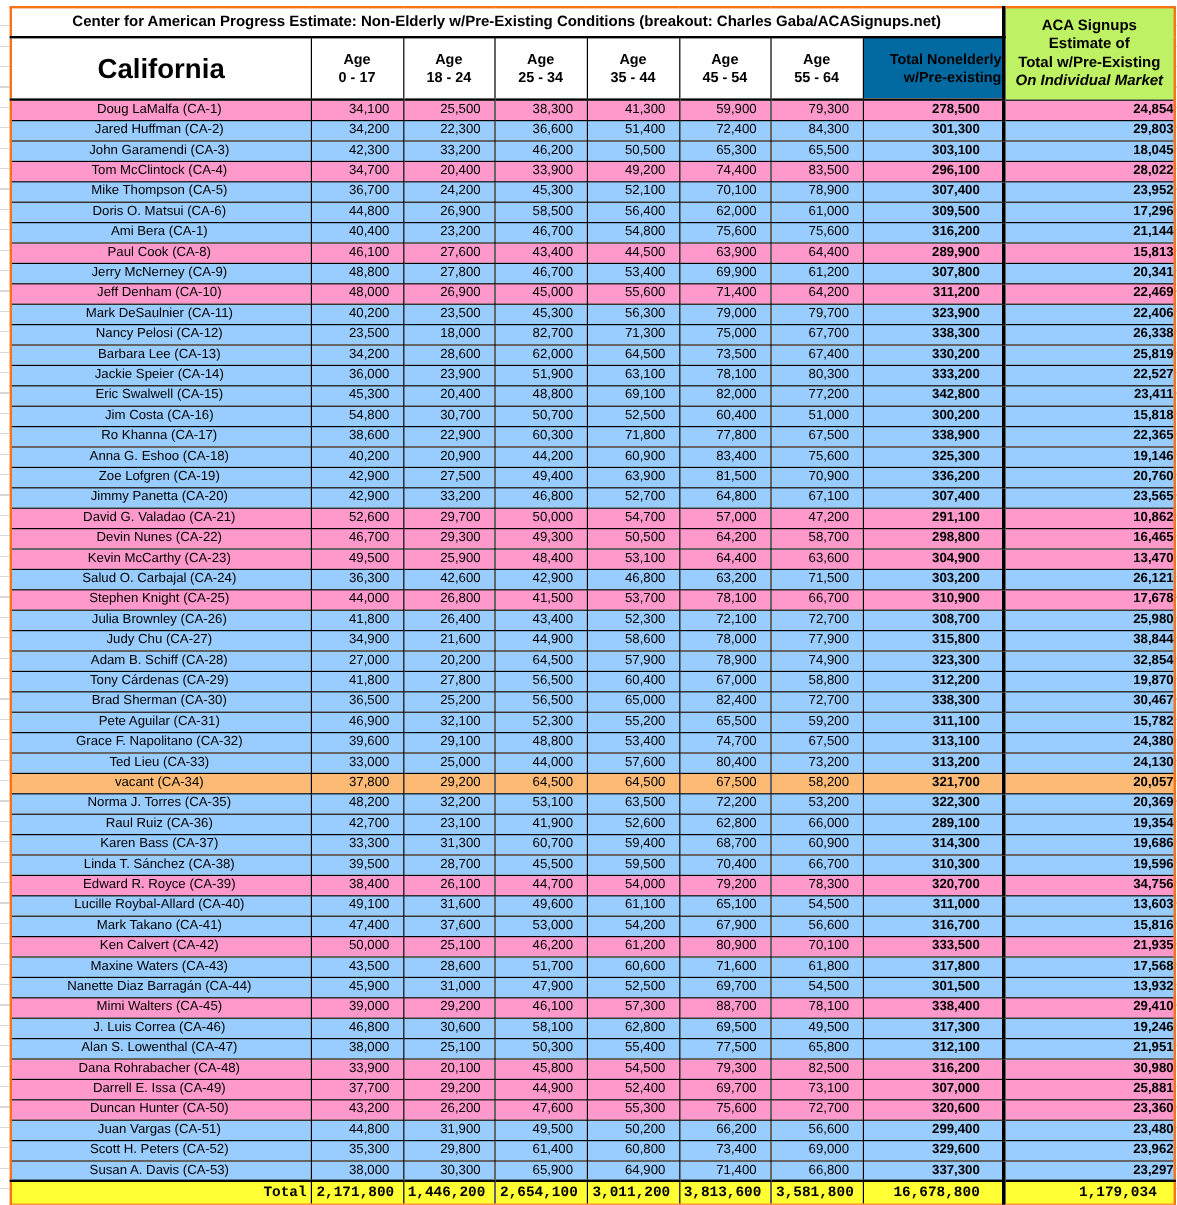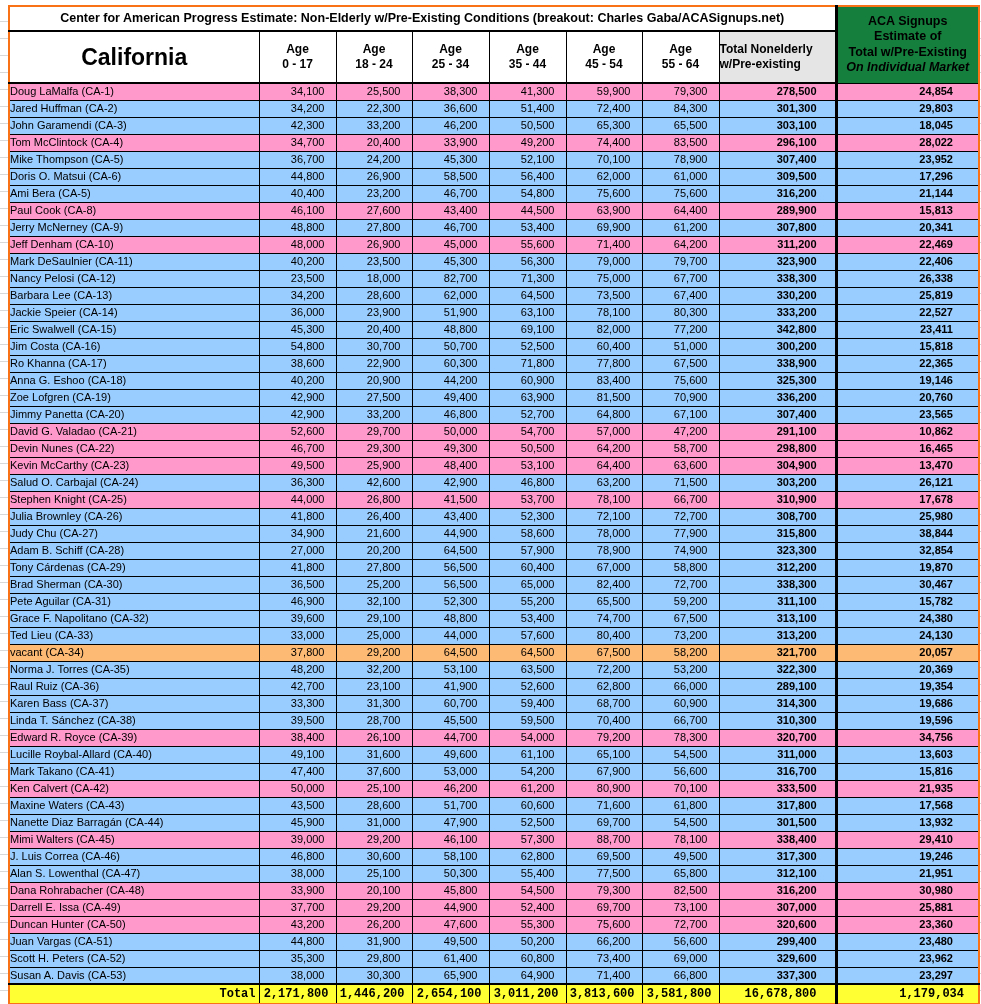--- a/index.html
+++ b/index.html
@@ -30,41 +30,41 @@
     border:1px solid #000;padding:0;margin:0;
     font-size:11px;line-height:15px;white-space:nowrap;overflow:hidden;
     background:#fff;
   }
   
   td.title-cell{
     height:23px;font-weight:bold;font-size:12.5px;text-align:center;
     border-bottom:2px solid #000;
   }
   td.aca-head{
-    background:#15803d;font-weight:bold;font-size:12.5px;text-align:center;
+    background:#bef264;font-weight:bold;font-size:12.5px;text-align:center;
     line-height:15.5px;border-left:3px solid #000;vertical-align:middle;
   }
   td.aca-head .it{font-style:italic;}
   td.state-head{
     height:50px;font-size:23px;font-weight:bold;text-align:center;vertical-align:middle;
   }
   td.age-head{
     font-weight:bold;font-size:12px;text-align:center;vertical-align:middle;line-height:15px;
   }
   td.total-head{
-    background:#e5e5e5;font-weight:bold;font-size:12px;text-align:left;
+    background:#0369a1;font-weight:bold;font-size:12px;text-align:right;
     vertical-align:middle;line-height:15px;
   }
   thead tr.hdr2 td{border-bottom:2px solid #000;}
   
   tbody tr{height:17px;}
-  tbody td.name-cell{text-align:left;padding-right:3px;}
+  tbody td.name-cell{text-align:center;padding-right:3px;}
   tbody td.age-cell{text-align:right;padding-right:11px;}
   tbody td.total-cell{text-align:right;padding-right:18px;font-weight:bold;}
-  tbody td.aca-cell{text-align:right;padding-right:25px;font-weight:bold;border-left:3px solid #000;}
+  tbody td.aca-cell{text-align:right;padding-right:0;font-weight:bold;border-left:3px solid #000;}
   tr.pink td{background:#FF99CC;}
   tr.blue td{background:#99CCFF;}
   tr.white td{background:#fdba74;}
   
   tfoot tr{height:20px;font-family:Liberation Mono, monospace;}
   tfoot td{
     background:#FFFF33;font-weight:bold;font-size:12px;border-top:2px solid #000;
   }
   tfoot td.lbl{text-align:right;padding-right:3px;}
   tfoot td.age-cell{text-align:right;padding-right:7px;margin-left:46px;}
@@ -203,21 +203,21 @@
         <td class="age-cell">44,800</td>
         <td class="age-cell">26,900</td>
         <td class="age-cell">58,500</td>
         <td class="age-cell">56,400</td>
         <td class="age-cell">62,000</td>
         <td class="age-cell">61,000</td>
         <td class="total-cell">309,500</td>
         <td class="aca-cell">17,296</td>
       </tr>
       <tr class="blue">
-        <td class="name-cell">Ami Bera (CA-5)</td>
+        <td class="name-cell">Ami Bera (CA-1)</td>
         <td class="age-cell">40,400</td>
         <td class="age-cell">23,200</td>
         <td class="age-cell">46,700</td>
         <td class="age-cell">54,800</td>
         <td class="age-cell">75,600</td>
         <td class="age-cell">75,600</td>
         <td class="total-cell">316,200</td>
         <td class="aca-cell">21,144</td>
       </tr>
       <tr class="pink">

